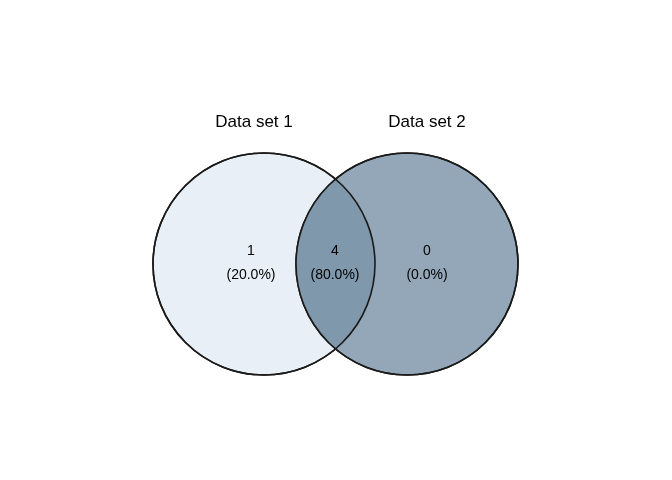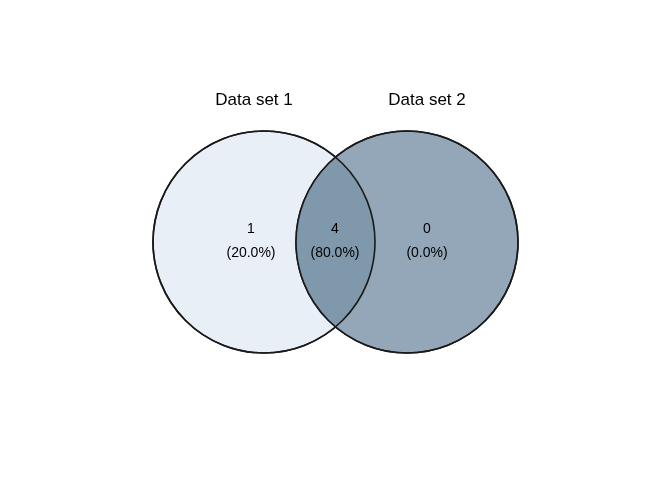--- a/index.html
+++ b/index.html
@@ -13,20 +13,21 @@
     height: 480px;
     overflow: hidden;
     font-family: "Liberation Sans", sans-serif;
     -webkit-font-smoothing: antialiased;
   }
   #venn-figure {
     position: relative;
     width: 672px;
     height: 359px;
     background: #ffffff;
+    margin-top: 22px;
   }
   #venn-svg {
     position: absolute;
     left: 0;
     top: 0;
     width: 672px;
     height: 480px;
     display: block;
   }
   .set-label {

